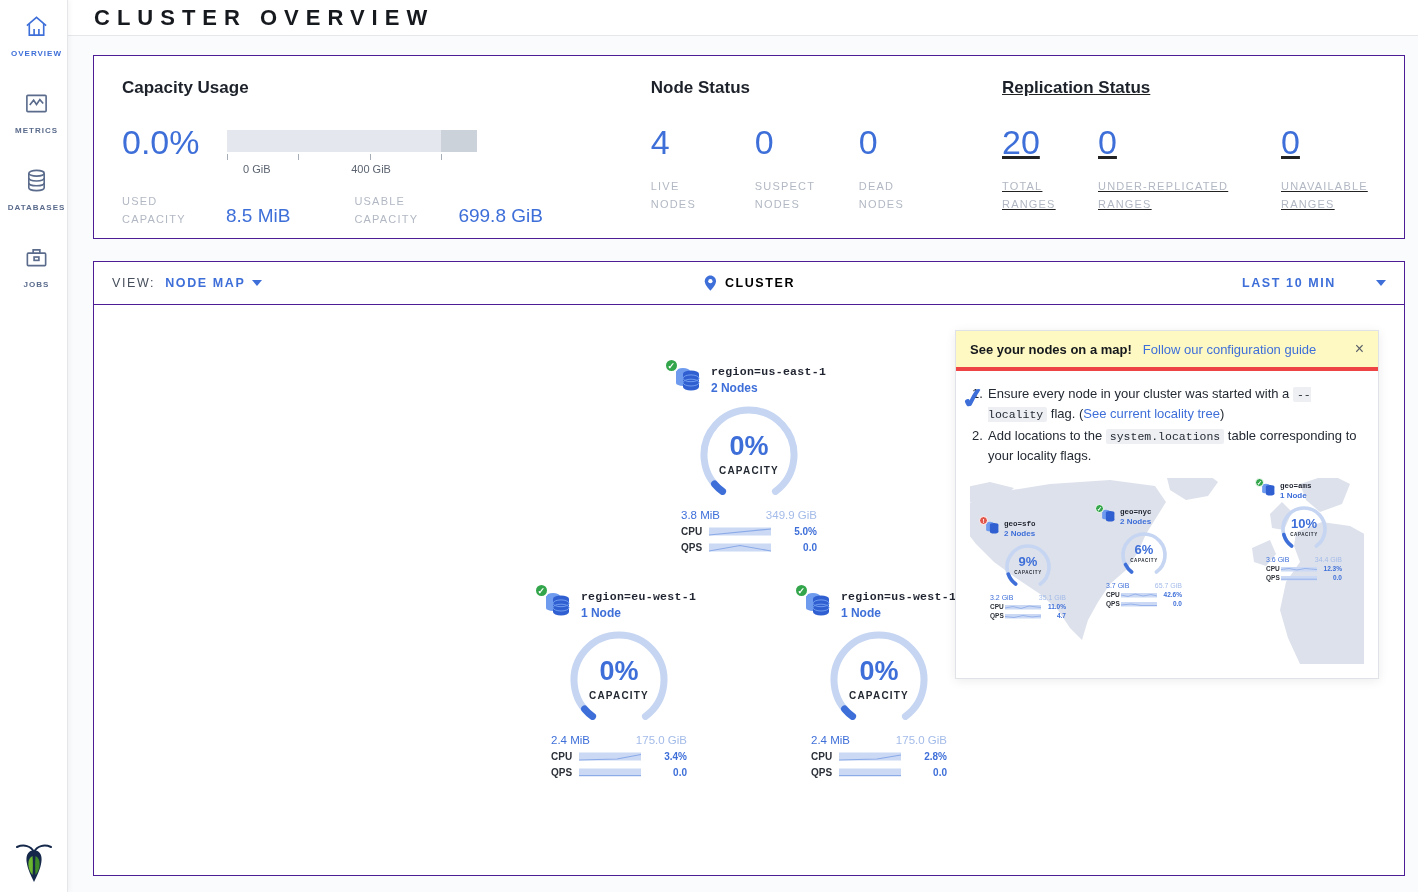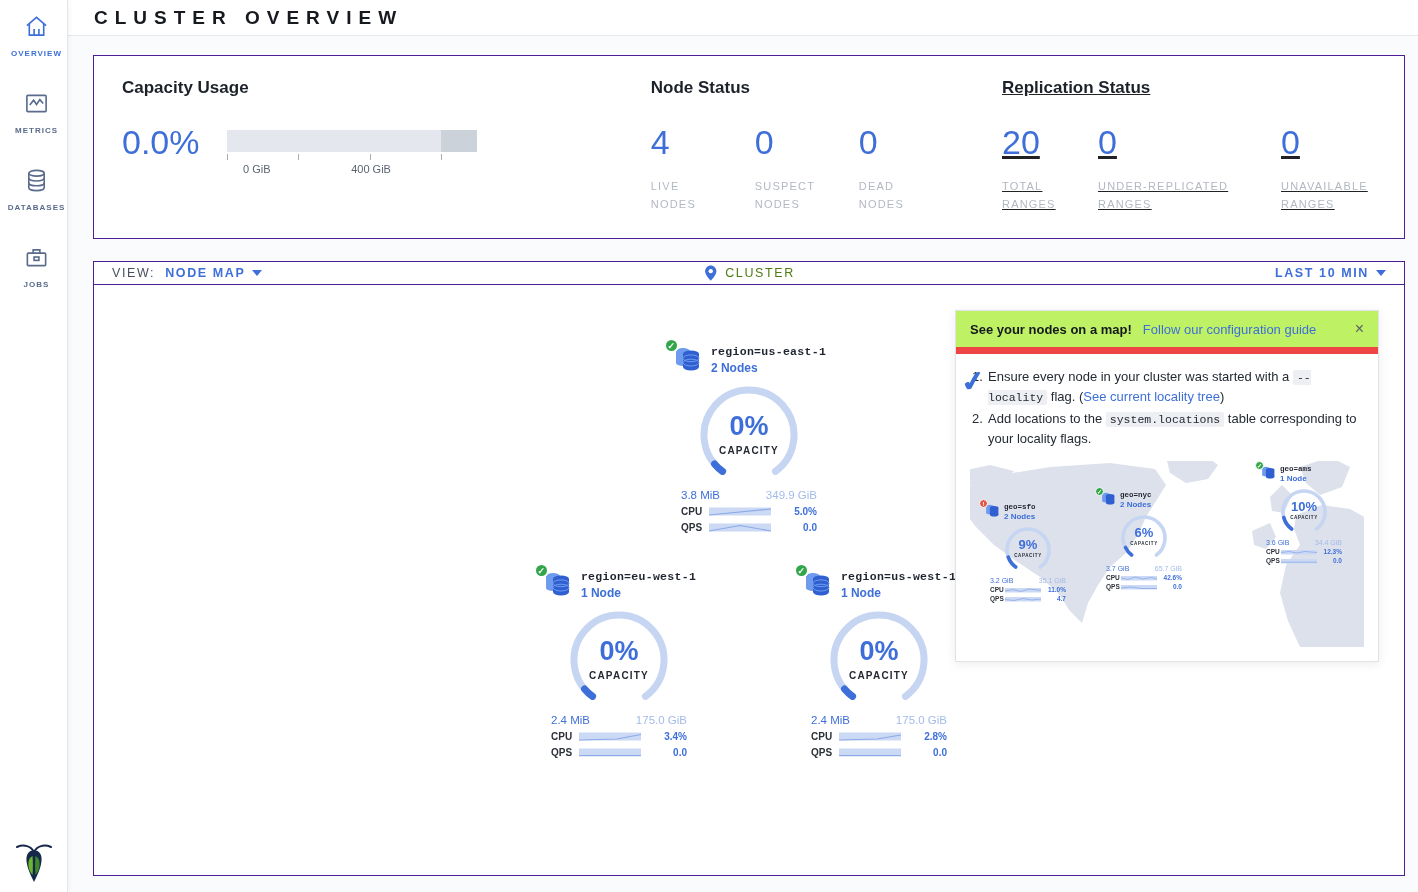--- a/index.html
+++ b/index.html
@@ -15,21 +15,21 @@
                color:#5a6b8c; cursor:pointer; }
   .side-item.active { color:#3e6fd9; }
   .side-item svg { width:25px; height:25px; }
   .side-label { font-size:8px; font-weight:bold; letter-spacing:1px; margin-top:6px; }
   .side-logo { position:absolute; bottom:8px; left:0; right:0; display:flex; justify-content:center; }
 
   
   .main { flex:1; display:flex; flex-direction:column; background:#fafbfc; min-width:0; }
   .titlebar { height:36px; flex:none; display:flex; align-items:center; padding-left:26px;
               background:#fff; border-bottom:1px solid #e5e7ea; }
-  .page-title { font-size:19px; font-weight:600; letter-spacing:7px; color:#16191e; }
+  .page-title { font-size:22px; font-weight:600; letter-spacing:7px; color:#16191e; }
 
   .panel { background:#fff; border:1px solid #4c1d95; }
 
   
   .stats-panel { margin:19px 13px 0 25px; height:184px; display:flex; padding:22px 28px; }
   .section-title { font-size:17px; font-weight:600; color:#1d222a; }
   .cap-section { width:530px; }
   .node-section { width:352px; }
   .repl-section { flex:1;text-decoration:underline; }
   .stat-row { display:flex; margin-top:26px; }
@@ -49,30 +49,30 @@
   .cap-axis { position:relative; height:14px; font-size:11px; color:#5c6470; margin-top:2px; }
   .cap-axis span:first-child { position:absolute; left:16px; }
   .cap-axis span:last-child { position:absolute; left:57%; transform:translateX(-46%); }
   .cap-kv-row { display:flex; margin-top:16px; }
   .cap-kv { display:flex; align-items:flex-end; }
   .cap-kv .stat-label { margin-top:0; width:82px; }
   .cap-kv-val { font-size:19px; color:#3e6fd9; margin-left:22px; padding-bottom:1px; }
   .cap-kv + .cap-kv { margin-left:64px; }
 
   
-  .viewbar { margin:22px 13px 0 25px; height:24px; display:flex; align-items:center;
+  .viewbar { margin:22px 13px 0 25px; height:44px; display:flex; align-items:center;
              padding:4px 18px; position:relative; font-size:12.5px; letter-spacing:1.6px; }
   .view-label { color:#474f5c; margin-right:10px; }
   .view-value { color:#3e6fd9; font-weight:600; cursor:pointer; display:flex; align-items:center; }
   .caret { display:inline-block; margin-left:7px; width:0; height:0; border-left:5px solid transparent;
            border-right:5px solid transparent; border-top:6px solid #3e6fd9; }
   .crumb { position:absolute; left:50%; transform:translateX(-50%); display:flex; align-items:center;
-           color:#4d7c0f; font-weight:400; cursor:pointer; }
+           color:#000000; font-weight:700; cursor:pointer; }
   .crumb svg { margin-right:7px; }
-  .time-range { margin-left:auto; color:#3e6fd9; font-weight:600; cursor:pointer; display:flex; align-items:center; }
+  .time-range { margin-left:auto; color:#3e6fd9; font-weight:600; cursor:pointer; display:flex; align-items:center;gap:33px; }
 
   
   .map-panel { margin:0 13px 16px 25px; flex:1; border-top:none; position:relative; }
 
   .node-card { position:absolute; width:170px; }
   .nc-head { display:flex; justify-content:center; align-items:flex-start; }
   .nc-icon { position:relative; margin-right:9px; flex:none; }
   .nc-badge { position:absolute; top:-7px; left:-8px; width:15px; height:15px; border-radius:50%;
               background:#33a64c; border:2px solid #fff; color:#fff; font-size:9px; font-weight:bold;
               display:flex; align-items:center; justify-content:center; }
@@ -87,21 +87,21 @@
   .nc-used { color:#3e6fd9; }
   .nc-total { color:#a3bbe9; }
   .nc-metric { width:136px; margin:5px auto 0; display:flex; align-items:center; }
   .nc-mlabel { font-size:10px; font-weight:bold; color:#2c3038; width:28px; }
   .nc-spark { width:62px; height:11px; }
   .nc-mval { margin-left:auto; font-size:10px; font-weight:bold; color:#3e6fd9; }
 
   
   .popup { position:absolute; top:25px; right:25px; width:424px; background:#fff;
            border:1px solid #dfe2e7; box-shadow:0 2px 10px rgba(0,0,0,.08); }
-  .popup-header { background:#bef264; border-bottom:7px solid #ef4444; padding:10px 14px;
+  .popup-header { background:#fef9c3; border-bottom:4px solid #ef4444; padding:10px 14px;
                   display:flex; align-items:center; }
   .popup-title { font-size:13px; font-weight:bold; color:#15181d; }
   .popup-link { font-size:13px; color:#3e6fd9; margin-left:11px; cursor:pointer; }
   .popup-close { margin-left:auto; color:#5a5f68; font-size:16px; line-height:1; cursor:pointer; }
   .popup-body { padding:13px 16px 2px 16px; font-size:13px; color:#242a33; position:relative; line-height:1.5; }
   .popup-step { display:flex; margin-bottom:3px; }
   .step-num { width:16px; flex:none; }
   .popup-check { position:absolute; left:5px; top:7px; color:#3e6fd9; font-size:28px; font-weight:bold;
                  transform:rotate(-6deg); text-shadow:1px 0 0 #3e6fd9; pointer-events:none; }
   .code { font-family:"Liberation Mono", monospace; font-size:11.5px; background:#edeff3; padding:1px 4px; border-radius:2px; }
@@ -207,20 +207,30 @@
                 <i style="left:28.5%"></i>
                 <i style="left:57%"></i>
                 <i style="left:85.5%"></i>
             </div>
             <div class="cap-axis">
               <span>0 GiB</span>
               <span>400 GiB</span>
             </div>
           </div>
         </div>
+        <div class="cap-kv-row">
+          <div class="cap-kv">
+            <div class="stat-label">USED CAPACITY</div>
+            <div class="cap-kv-val">8.5 MiB</div>
+          </div>
+          <div class="cap-kv">
+            <div class="stat-label">USABLE CAPACITY</div>
+            <div class="cap-kv-val">699.8 GiB</div>
+          </div>
+        </div>
       </div>
 
       <div class="node-section">
         <div class="section-title">Node Status</div>
         <div class="stat-row">
           <div class="stat">
             <div class="big-num">4</div>
             <div class="stat-label" style="width:70px">LIVE NODES</div>
           </div>
           <div class="stat">

